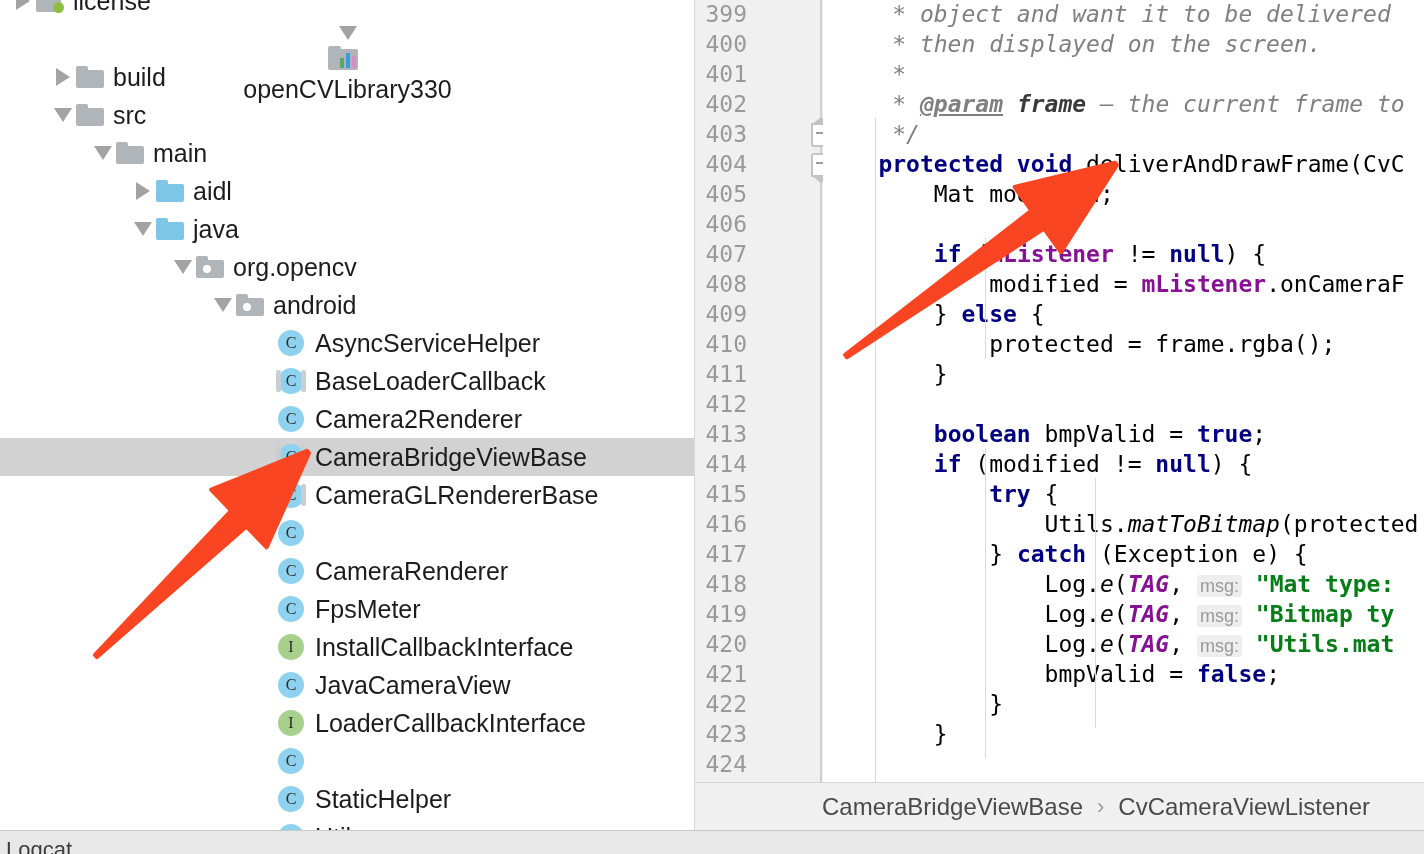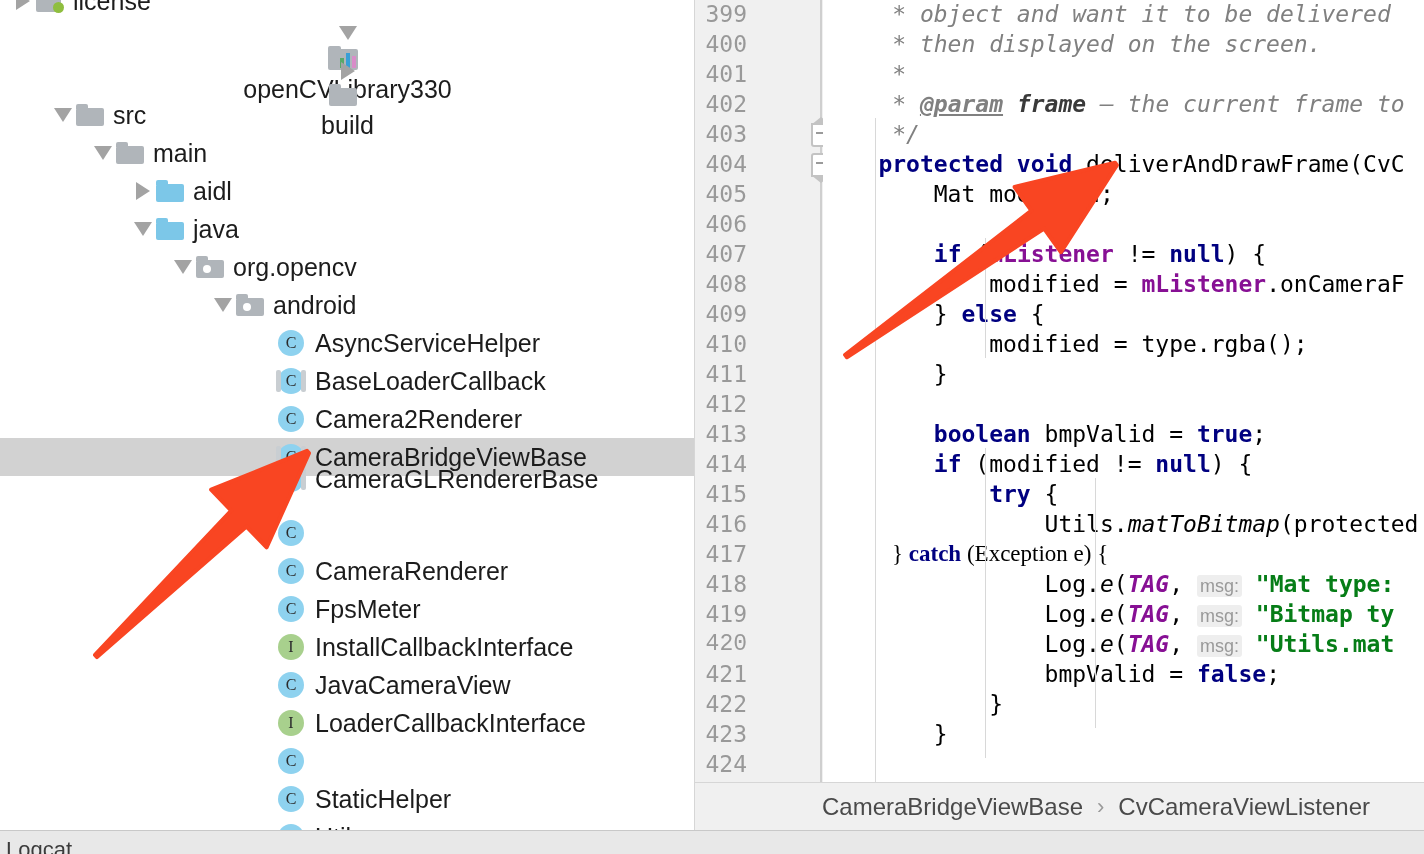--- a/index.html
+++ b/index.html
@@ -190,21 +190,21 @@
           <span class="module-icon">
             <span class="base"></span>
             <span class="tabm"></span>
             <span class="b1"></span>
             <span class="b2"></span>
             <span class="b3"></span>
           </span>
         </span>
         <span class="node-label">openCVLibrary330</span>
       </div>
-      <div class="tree-row" style="position: absolute; left: 0px; right: 0px; top: 58px; flex-direction: column;">
+      <div class="tree-row" style="position: absolute; left: 0px; right: 0px; top: 58px;">
         <span style="display: inline-block; width: 50px; flex: 0 0 auto;"></span>
         <span class="twisty collapsed">
           <i></i>
         </span>
         <span class="node-icon">
           <span class="folder grey">
             <span class="tab"></span>
             <span class="body"></span>
           </span>
         </span>
@@ -331,21 +331,21 @@
         <span class="twisty none">
           <i></i>
         </span>
         <span class="node-icon">
           <span class="cls-icon klass abstract">
             <span class="circ">C</span>
           </span>
         </span>
         <span class="node-label">CameraBridgeViewBase</span>
       </div>
-      <div class="tree-row" style="position: absolute; left: 0px; right: 0px; top: 460px;">
+      <div class="tree-row" style="position: absolute; left: 0px; right: 0px; top: 476px;">
         <span style="display: inline-block; width: 250px; flex: 0 0 auto;"></span>
         <span class="twisty none">
           <i></i>
         </span>
         <span class="node-icon">
           <span class="cls-icon klass abstract">
             <span class="circ">C</span>
           </span>
         </span>
         <span class="node-label">CameraGLRendererBase</span>
@@ -477,21 +477,21 @@
         <div class="ln" style="top: 329px;">410</div>
         <div class="ln" style="top: 359px;">411</div>
         <div class="ln" style="top: 389px;">412</div>
         <div class="ln" style="top: 419px;">413</div>
         <div class="ln" style="top: 449px;">414</div>
         <div class="ln" style="top: 479px;">415</div>
         <div class="ln" style="top: 509px;">416</div>
         <div class="ln" style="top: 539px;">417</div>
         <div class="ln" style="top: 569px;">418</div>
         <div class="ln" style="top: 599px;">419</div>
-        <div class="ln" style="top: 629px; font-family: Liberation Mono, monospace;">420</div>
+        <div class="ln" style="top: 629px;">420</div>
         <div class="ln" style="top: 659px;">421</div>
         <div class="ln" style="top: 689px;">422</div>
         <div class="ln" style="top: 719px;">423</div>
         <div class="ln" style="top: 749px;">424</div>
         <div class="ln" style="top: 779px;">425</div>
         <div class="fold-glyph up" style="top: 123px;">
           <span class="point"></span>
           <span class="shape"></span>
           <span class="minus"></span>
         </div>
@@ -506,28 +506,28 @@
         <div class="code-line" style="top: 29px;"><span class="t-doc">     * then displayed on the screen.</span></div>
         <div class="code-line" style="top: 59px;"><span class="t-doc">     *</span></div>
         <div class="code-line" style="top: 89px;"><span class="t-doc">     * </span><span class="t-doc-tag">@param</span><span class="t-doc"> </span><span class="t-doc-param">frame</span><span class="t-doc"> – the current frame to</span></div>
         <div class="code-line" style="top: 119px;"><span class="t-doc">     */</span></div>
         <div class="code-line" style="top: 149px;"><span class="t-plain">    </span><span class="t-kw">protected void</span><span class="t-plain"> deliverAndDrawFrame(CvC</span></div>
         <div class="code-line" style="top: 179px;"><span class="t-plain">        Mat modified;</span></div>
         <div class="code-line" style="top: 209px;"></div>
         <div class="code-line" style="top: 239px;"><span class="t-plain">        </span><span class="t-kw">if</span><span class="t-plain"> (</span><span class="t-field">mListener</span><span class="t-plain"> != </span><span class="t-kw">null</span><span class="t-plain">) {</span></div>
         <div class="code-line" style="top: 269px;"><span class="t-plain">            modified = </span><span class="t-field">mListener</span><span class="t-plain">.onCameraF</span></div>
         <div class="code-line" style="top: 299px;"><span class="t-plain">        } </span><span class="t-kw">else</span><span class="t-plain"> {</span></div>
-        <div class="code-line" style="top: 329px;"><span class="t-plain">            modified = type.rgba();</span></div>
+        <div class="code-line" style="top: 329px;"><span class="t-plain">            protected = frame.rgba();</span></div>
         <div class="code-line" style="top: 359px;"><span class="t-plain">        }</span></div>
         <div class="code-line" style="top: 389px;"></div>
         <div class="code-line" style="top: 419px;"><span class="t-plain">        </span><span class="t-kw">boolean</span><span class="t-plain"> bmpValid = </span><span class="t-kw">true</span><span class="t-plain">;</span></div>
         <div class="code-line" style="top: 449px;"><span class="t-plain">        </span><span class="t-kw">if</span><span class="t-plain"> (modified != </span><span class="t-kw">null</span><span class="t-plain">) {</span></div>
         <div class="code-line" style="top: 479px;"><span class="t-plain">            </span><span class="t-kw">try</span><span class="t-plain"> {</span></div>
         <div class="code-line" style="top: 509px;"><span class="t-plain">                Utils.</span><span class="t-mstatic">matToBitmap</span><span class="t-plain">(protected</span></div>
-        <div class="code-line" style="top: 539px; font-family: Liberation Serif, serif;"><span class="t-plain">            } </span><span class="t-kw">catch</span><span class="t-plain"> (Exception e) {</span></div>
+        <div class="code-line" style="top: 539px;"><span class="t-plain">            } </span><span class="t-kw">catch</span><span class="t-plain"> (Exception e) {</span></div>
         <div class="code-line" style="top: 569px;"><span class="t-plain">                Log.</span><span class="t-mstatic">e</span><span class="t-plain">(</span><span class="t-static">TAG</span><span class="t-plain">, </span><span class="t-hint">msg:</span><span class="t-plain"> </span><span class="t-str">"Mat type:</span></div>
         <div class="code-line" style="top: 599px;"><span class="t-plain">                Log.</span><span class="t-mstatic">e</span><span class="t-plain">(</span><span class="t-static">TAG</span><span class="t-plain">, </span><span class="t-hint">msg:</span><span class="t-plain"> </span><span class="t-str">"Bitmap ty</span></div>
         <div class="code-line" style="top: 629px;"><span class="t-plain">                Log.</span><span class="t-mstatic">e</span><span class="t-plain">(</span><span class="t-static">TAG</span><span class="t-plain">, </span><span class="t-hint">msg:</span><span class="t-plain"> </span><span class="t-str">"Utils.mat</span></div>
         <div class="code-line" style="top: 659px;"><span class="t-plain">                bmpValid = </span><span class="t-kw">false</span><span class="t-plain">;</span></div>
         <div class="code-line" style="top: 689px;"><span class="t-plain">            }</span></div>
         <div class="code-line" style="top: 719px;"><span class="t-plain">        }</span></div>
         <div class="code-line" style="top: 749px;"></div>
         <div class="code-line" style="top: 779px;"><span class="t-plain">        </span><span class="t-kw">if</span><span class="t-plain"> (bmpValid &amp;&amp; </span><span class="t-field">mCacheBitmap</span><span class="t-plain"> !</span></div>
         <div class="indent-guide" style="left: 52px; top: 118px; height: 664px;"></div>
         <div class="indent-guide" style="left: 162px; top: 238px; height: 120px;"></div>

